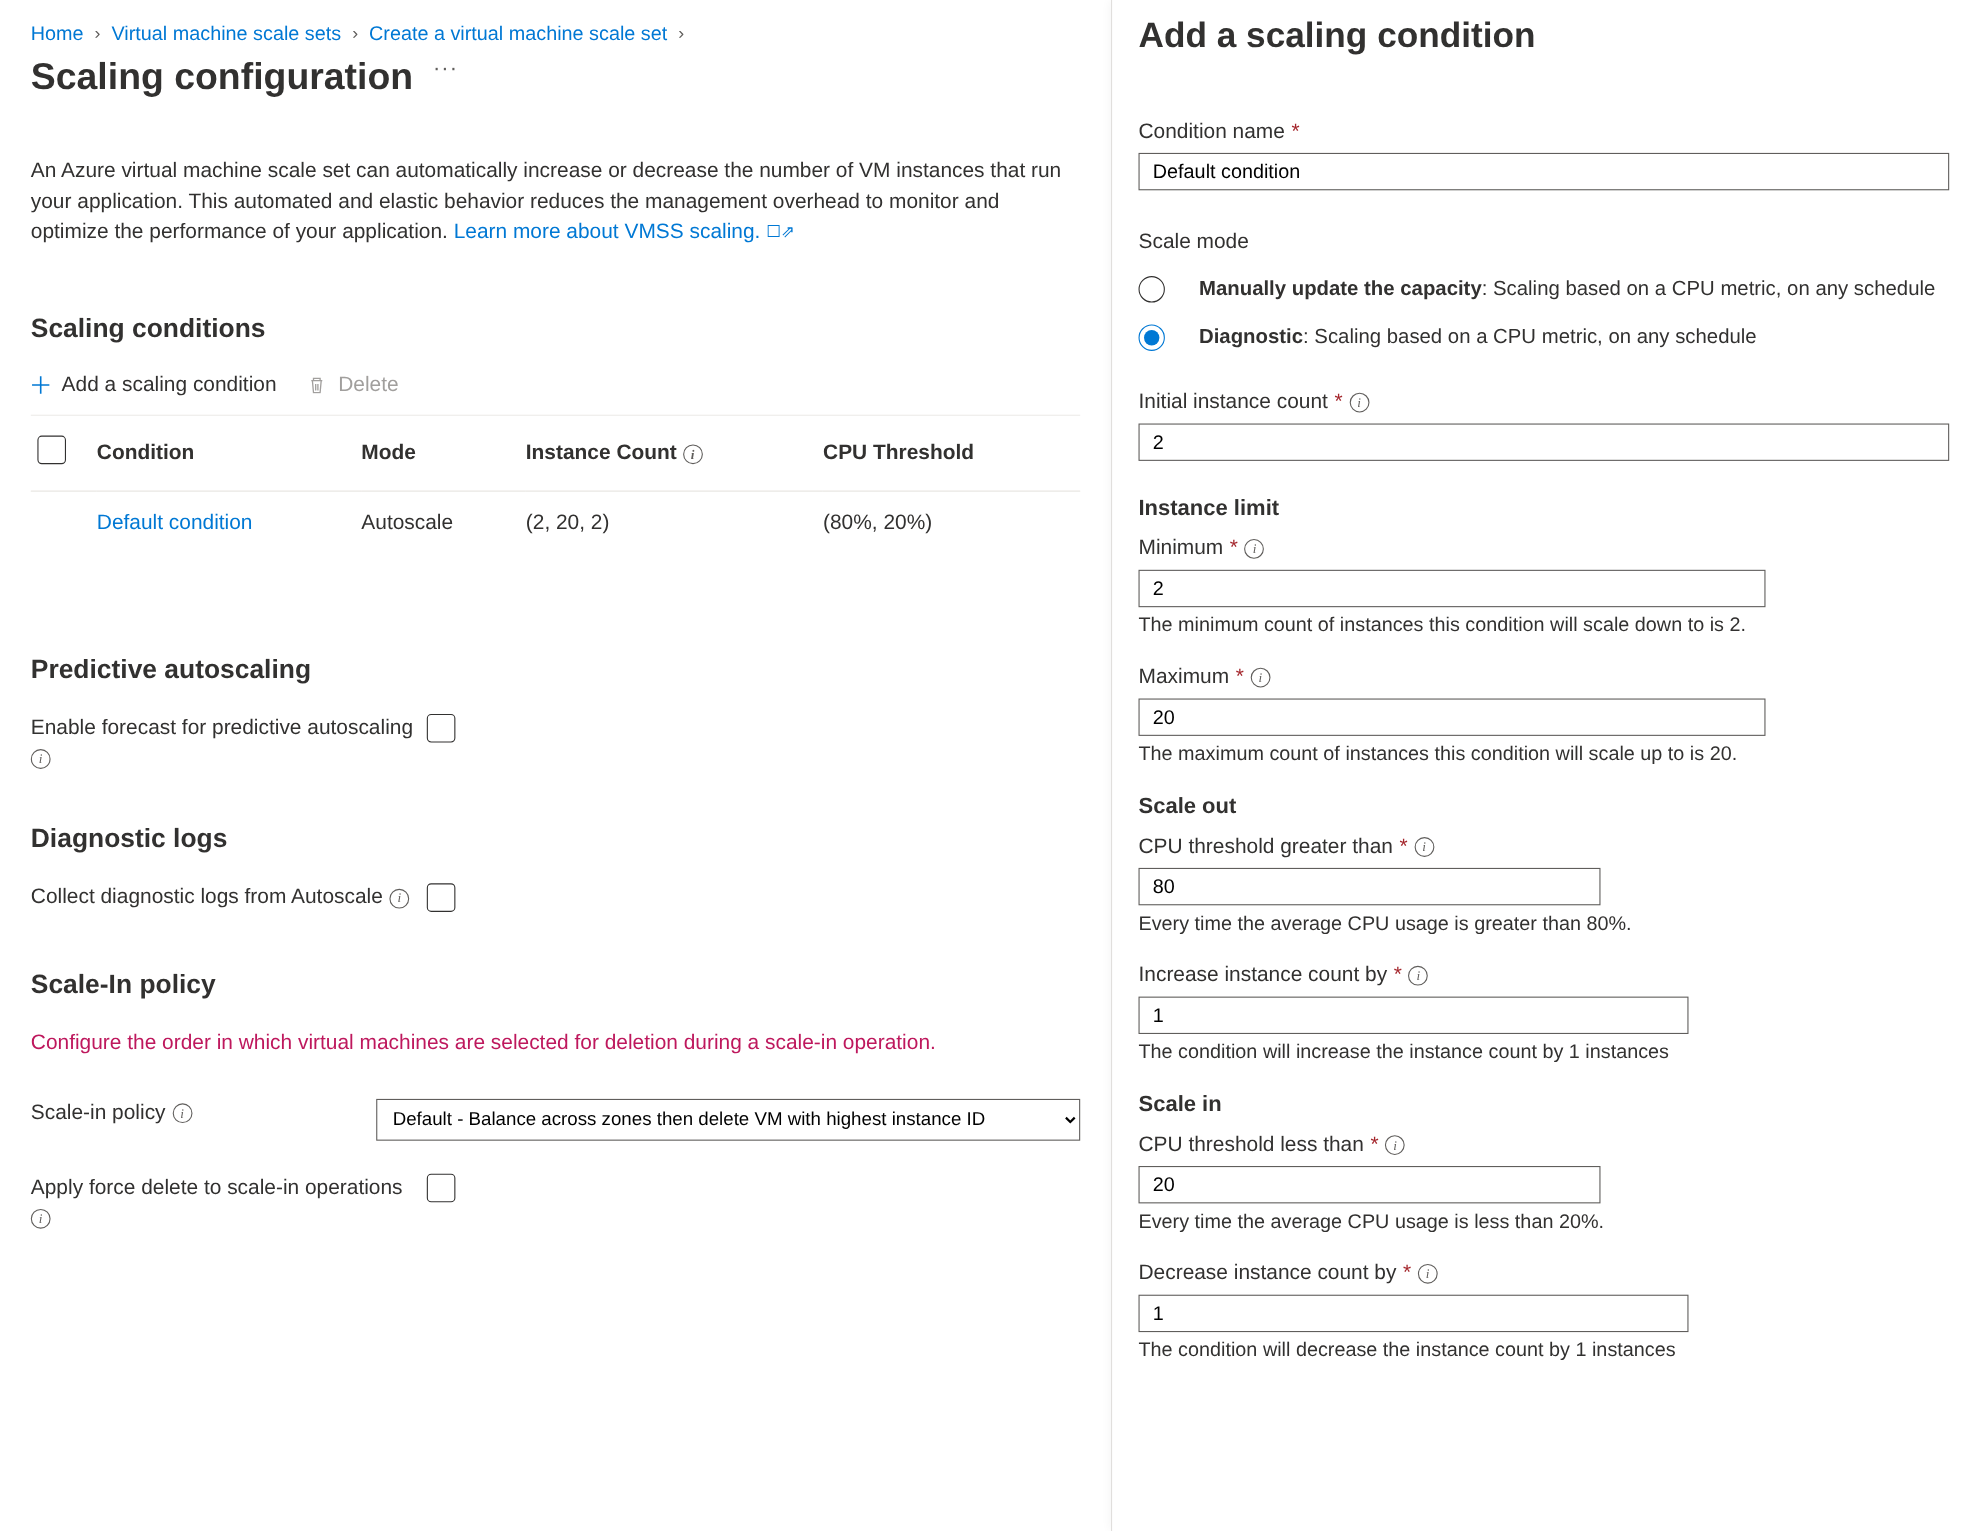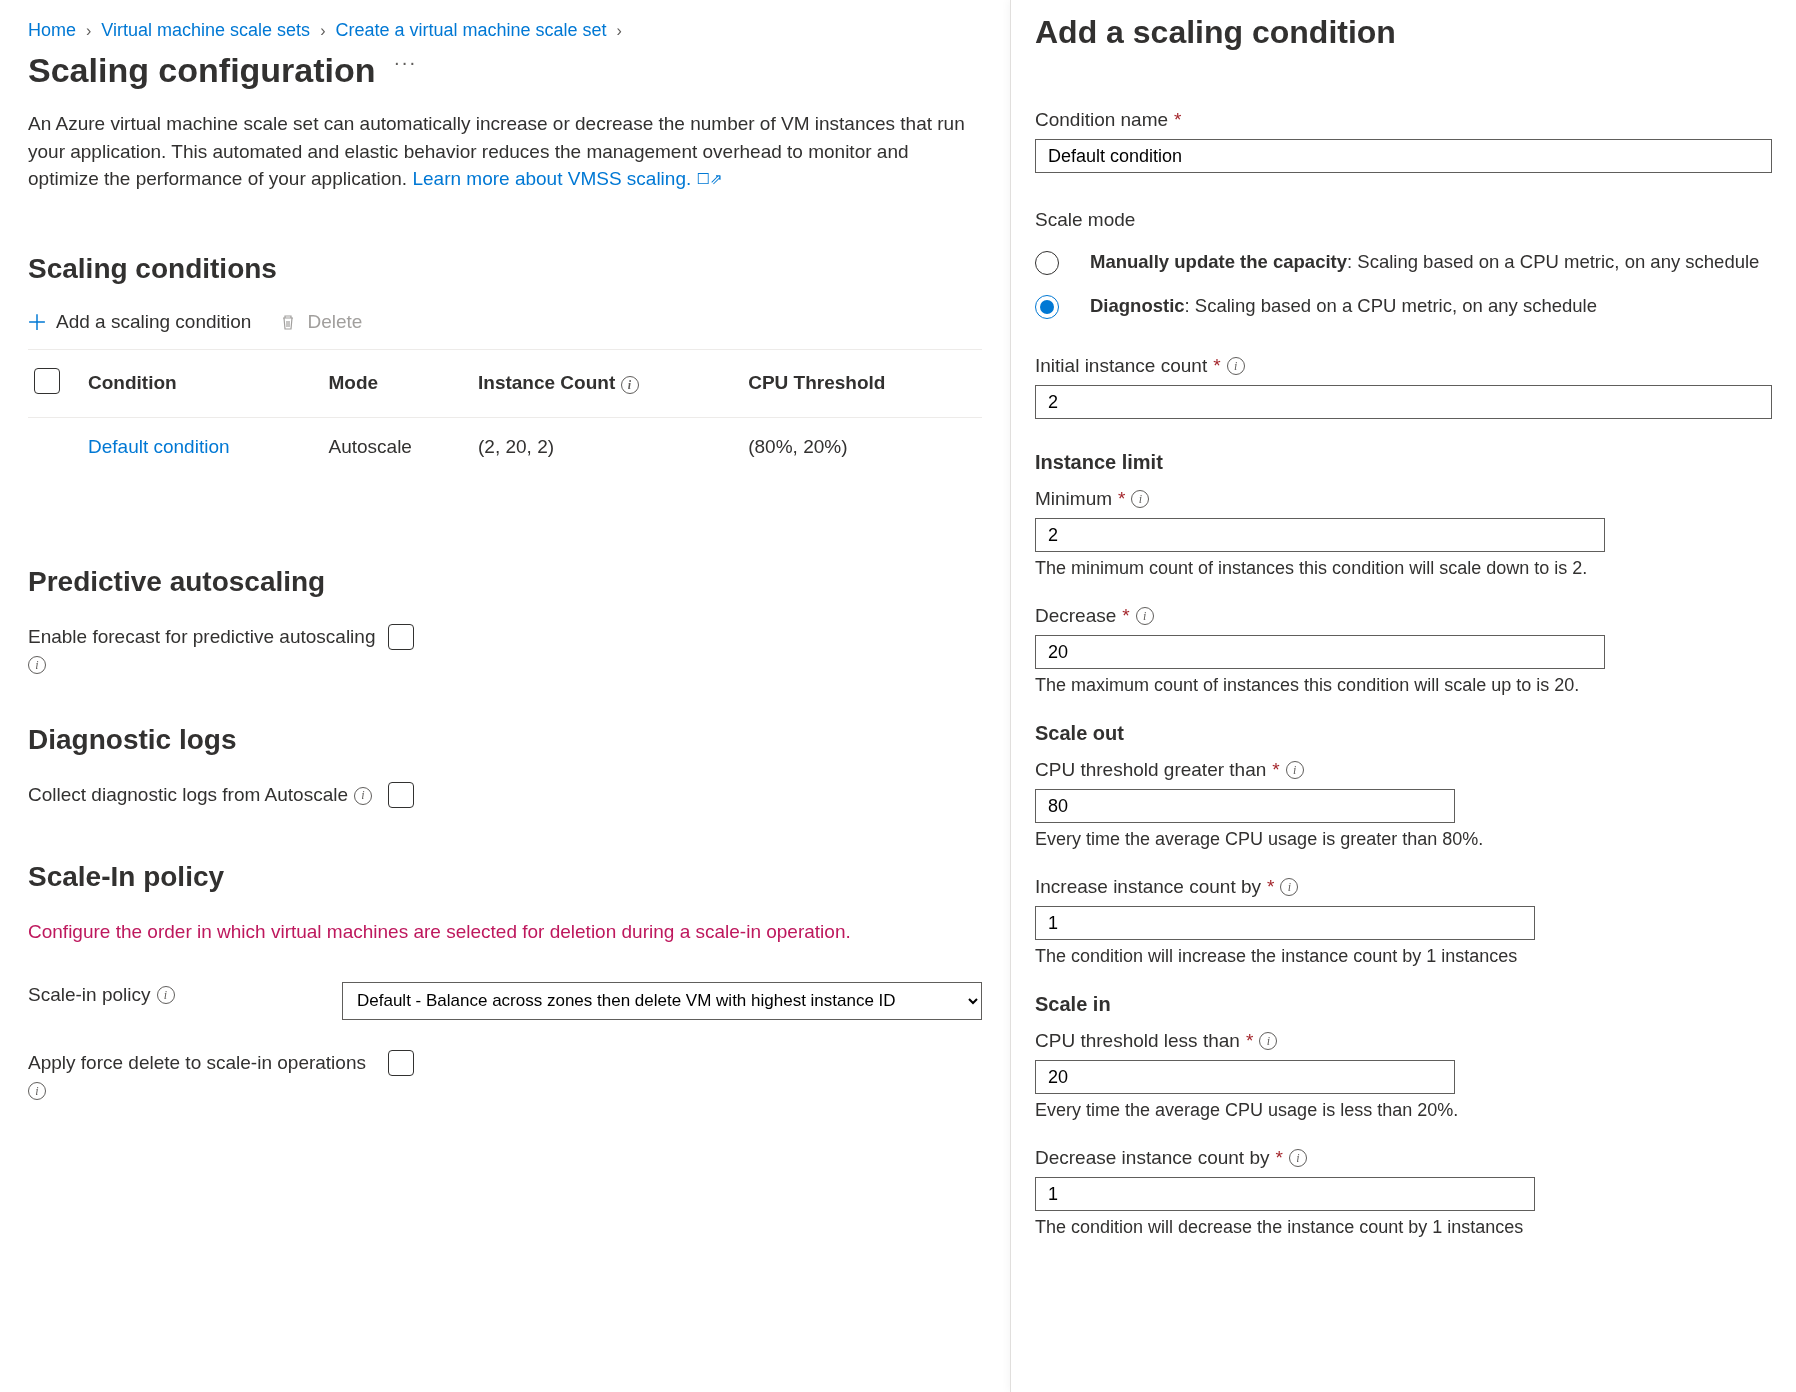--- a/index.html
+++ b/index.html
@@ -30,40 +30,40 @@
     margin-bottom: 10px;
     flex-wrap: wrap;
   }
   .breadcrumb .sep { color: #605e5c; font-size: 16px; }
   .breadcrumb .bc-item { color: #0078d4; cursor: pointer; }
 
   .page-title-row {
     display: flex;
     align-items: flex-start;
     gap: 18px;
-    margin-bottom: 20px;
+    margin-bottom: 52px;
   }
   h1.page-title {
     font-size: 34px;
     font-weight: 600;
     color: #323130;
   }
   .ellipsis { color: #605e5c; font-size: 20px; letter-spacing: 1px; cursor: pointer; }
 
   p.intro {
     font-size: 19px;
     line-height: 1.45;
     color: #323130;
     margin-bottom: 60px;
     max-width: 1000px;
   }
   p.intro .link { color: #0078d4; cursor: pointer; }
 
   h2.section {
-    font-size: 28px;
+    font-size: 24px;
     font-weight: 600;
     margin-bottom: 26px;
   }
 
   .toolbar {
     display: flex;
     align-items: center;
     gap: 28px;
     padding-bottom: 16px;
     border-bottom: 1px solid #edebe9;
@@ -382,21 +382,21 @@
 
   <div class="blade-label">
     <span>Minimum</span>
       <span class="req">*</span>
     <span class="info-icon">i</span>
   </div>
   <input class="blade-input mid" value="2" style="">
   <div class="hint">The minimum count of instances this condition will scale down to is 2.</div>
 
   <div class="blade-label">
-    <span>Decrease</span>
+    <span>Maximum</span>
       <span class="req">*</span>
     <span class="info-icon">i</span>
   </div>
   <input class="blade-input mid" value="20" style="">
   <div class="hint">The maximum count of instances this condition will scale up to is 20.</div>
 
   <div class="group-title">Scale out</div>
 
   <div class="blade-label">
     <span>CPU threshold greater than</span>

